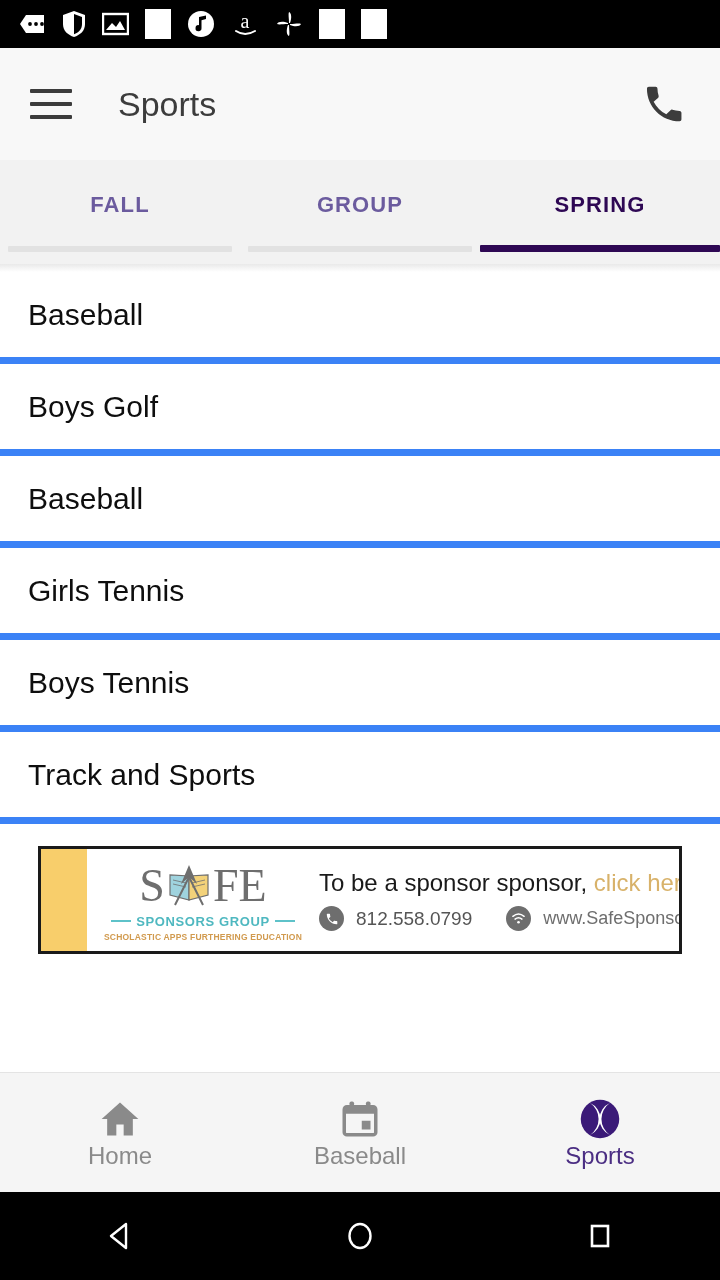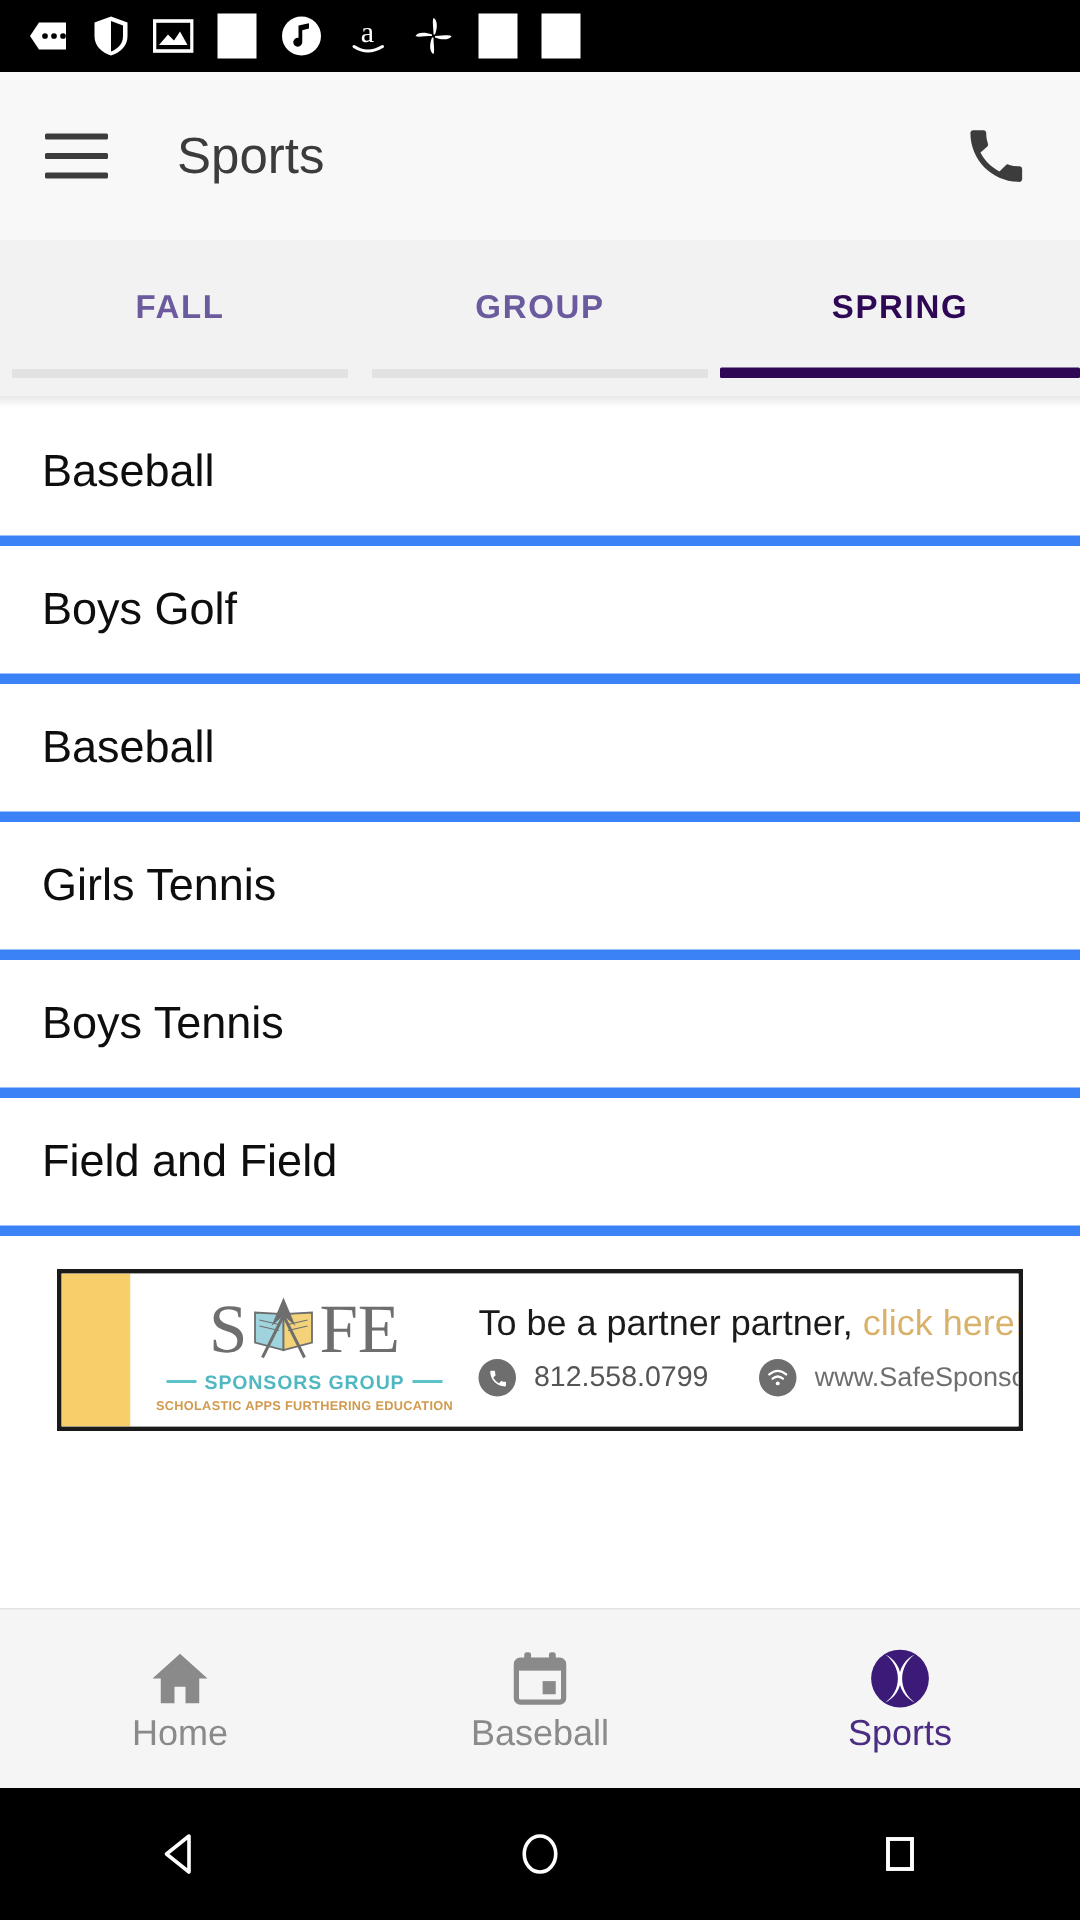--- a/index.html
+++ b/index.html
@@ -202,21 +202,21 @@
     <div class="list-item">
       <span class="list-item-label">Baseball</span>
     </div>
     <div class="list-item">
       <span class="list-item-label">Girls Tennis</span>
     </div>
     <div class="list-item">
       <span class="list-item-label">Boys Tennis</span>
     </div>
     <div class="list-item">
-      <span class="list-item-label">Field and Field</span>
+      <span class="list-item-label">Track and Sports</span>
     </div>
 
     <div class="ad-wrap">
       <div class="ad">
         <div class="ad-bar-left"></div>
         <div class="ad-body">
 
           <div class="ad-logo">
             <div class="safe-row">
               <span class="safe-letter">S</span>
@@ -238,21 +238,21 @@
             <div class="sponsors-row">
               <i class="sp-line"></i>
               <span class="sponsors-txt">SPONSORS GROUP</span>
               <i class="sp-line"></i>
             </div>
             <div class="scholastic-txt">SCHOLASTIC APPS FURTHERING EDUCATION</div>
           </div>
 
           <div class="ad-right">
             <div class="ad-headline">
-              <span>To be a partner partner,</span>
+              <span>To be a sponsor sponsor,</span>
               <span class="cta">click here!</span>
             </div>
             <div class="ad-contact">
               <span class="ad-circ">
                 <svg width="14" height="14" viewBox="0 0 24 24">
                     <path d="M6.6 10.8c1.4 2.8 3.8 5.1 6.6 6.6l2.2-2.2c.3-.3.7-.4 1-.2 1.2.4 2.4.6 3.7.6.6 0 1 .4 1 1V20c0 .6-.4 1-1 1-9.4 0-17-7.6-17-17 0-.6.4-1 1-1h3.5c.6 0 1 .4 1 1 0 1.3.2 2.5.6 3.7.1.3 0 .7-.2 1z" fill="#fff"></path>
                   </svg>
               </span>
               <span class="ad-phone-txt">812.558.0799</span>
               <span class="ad-circ">

